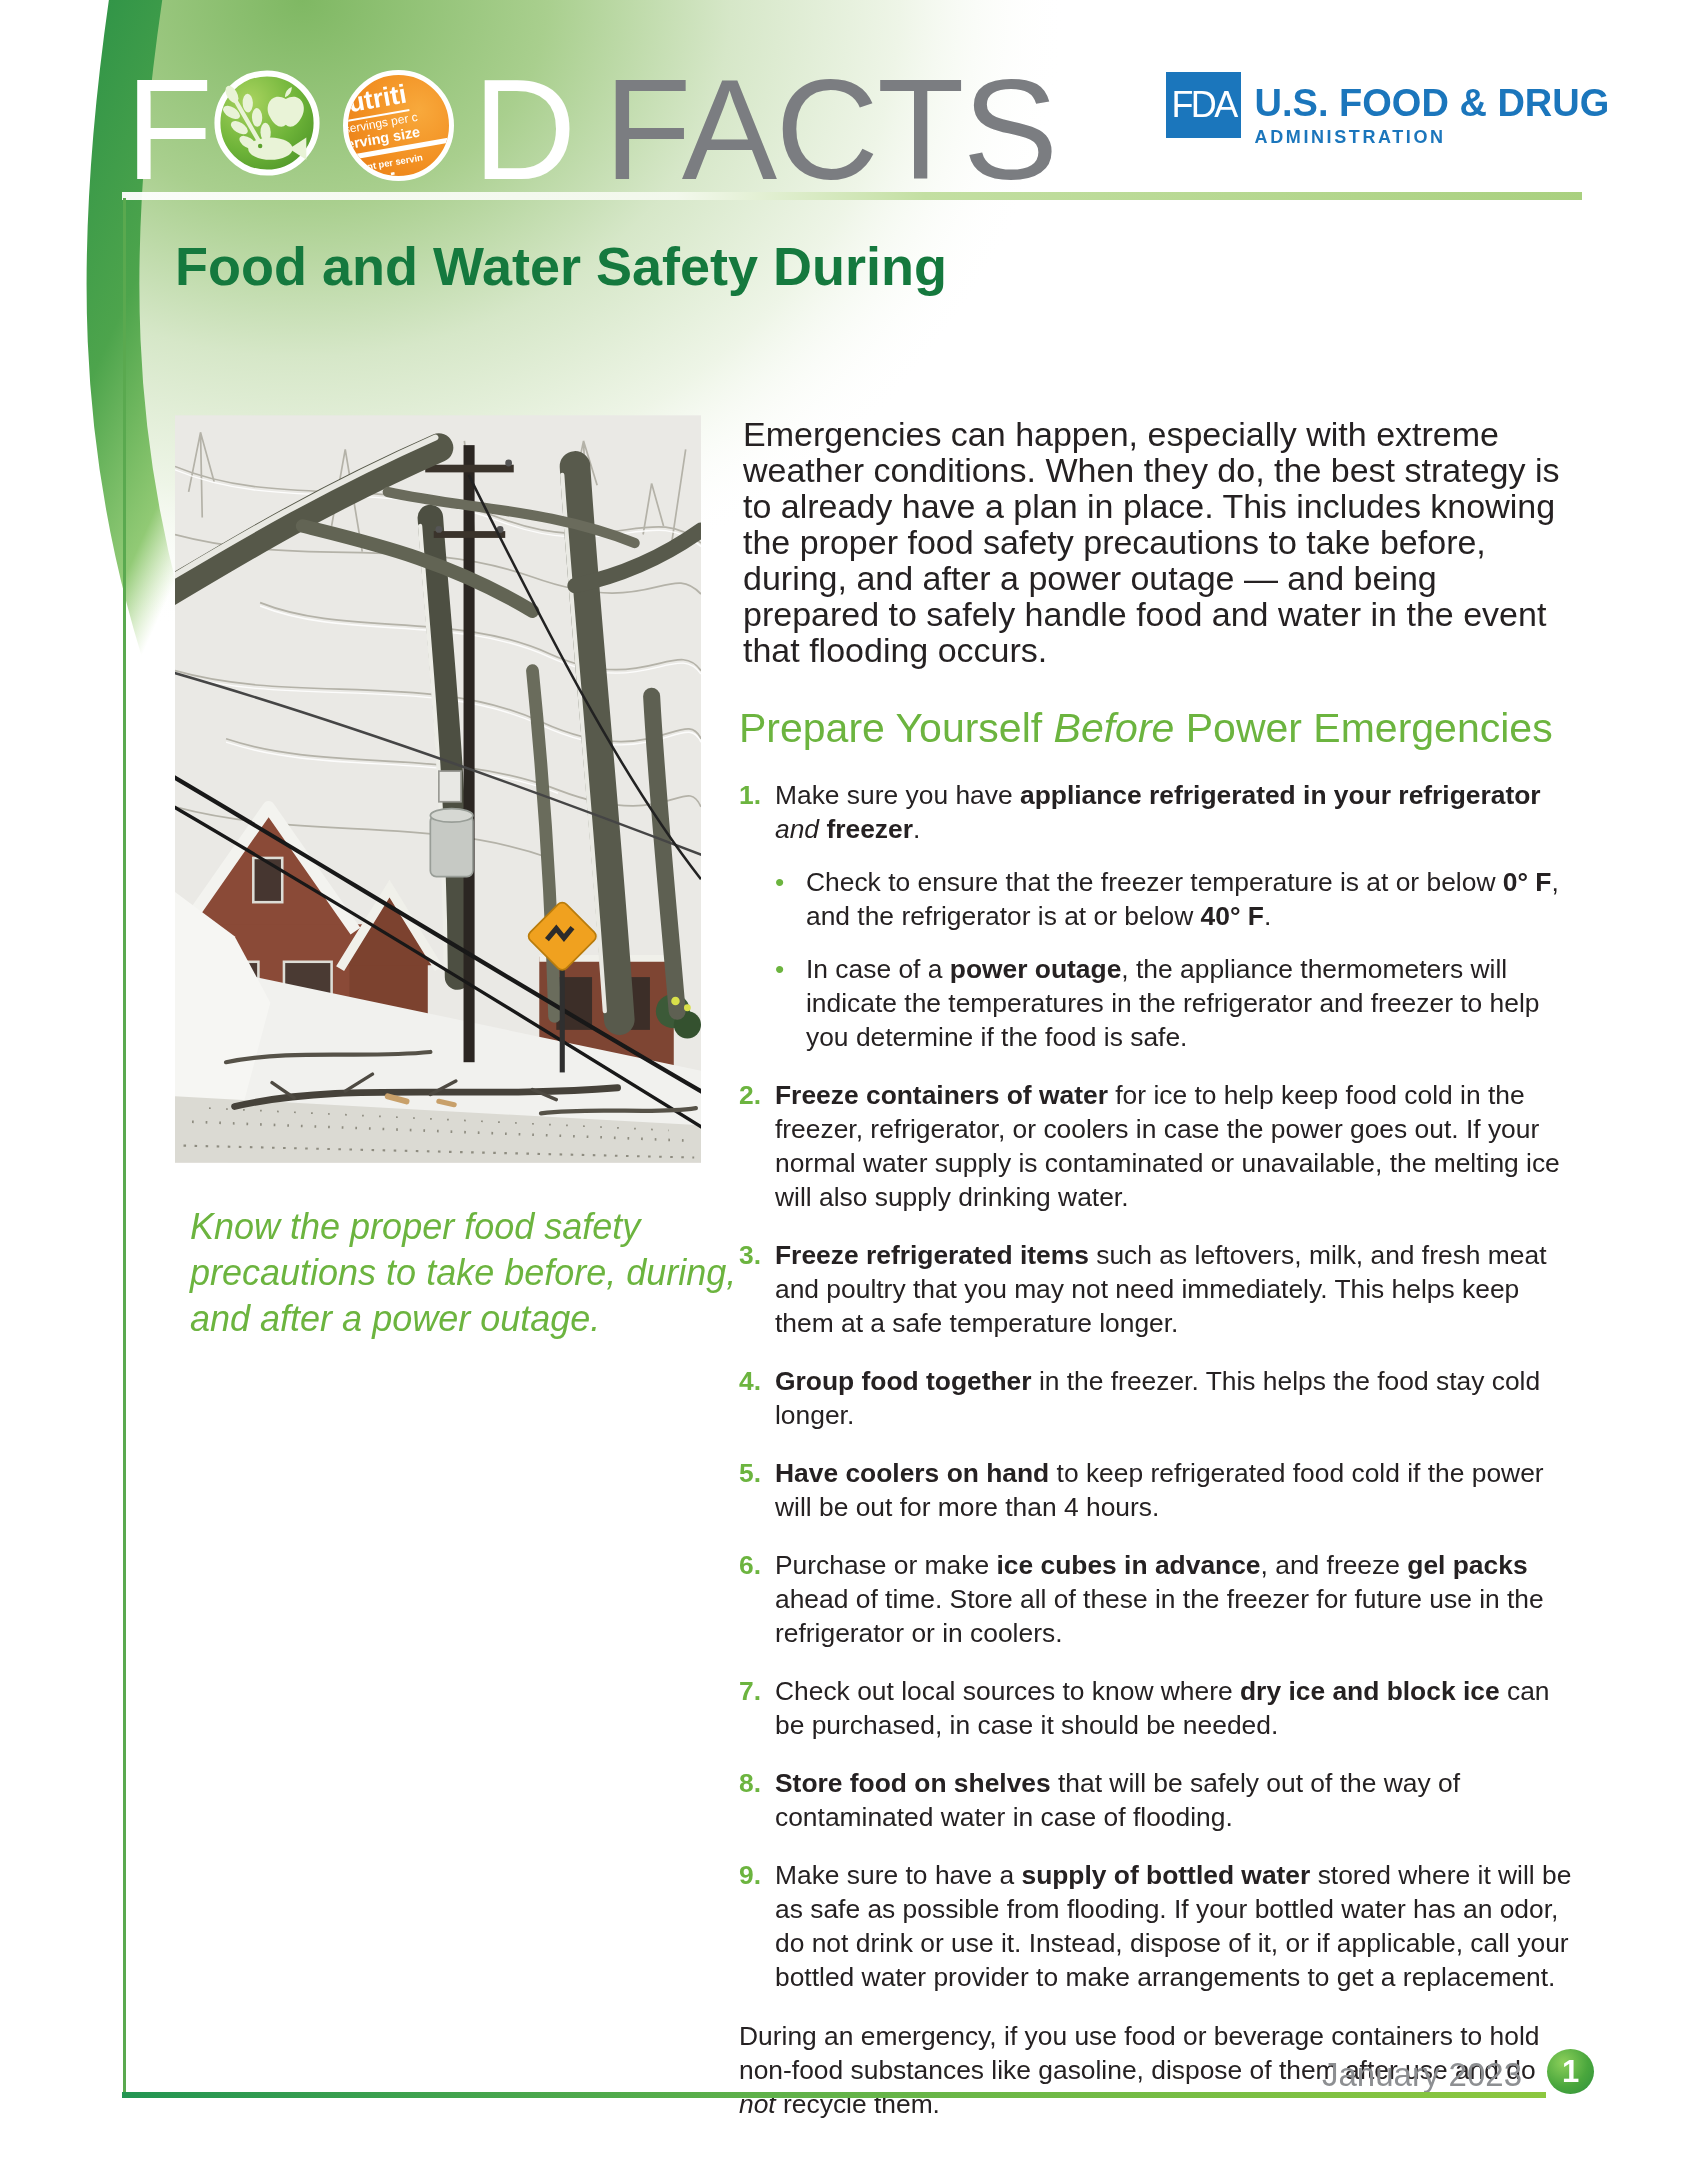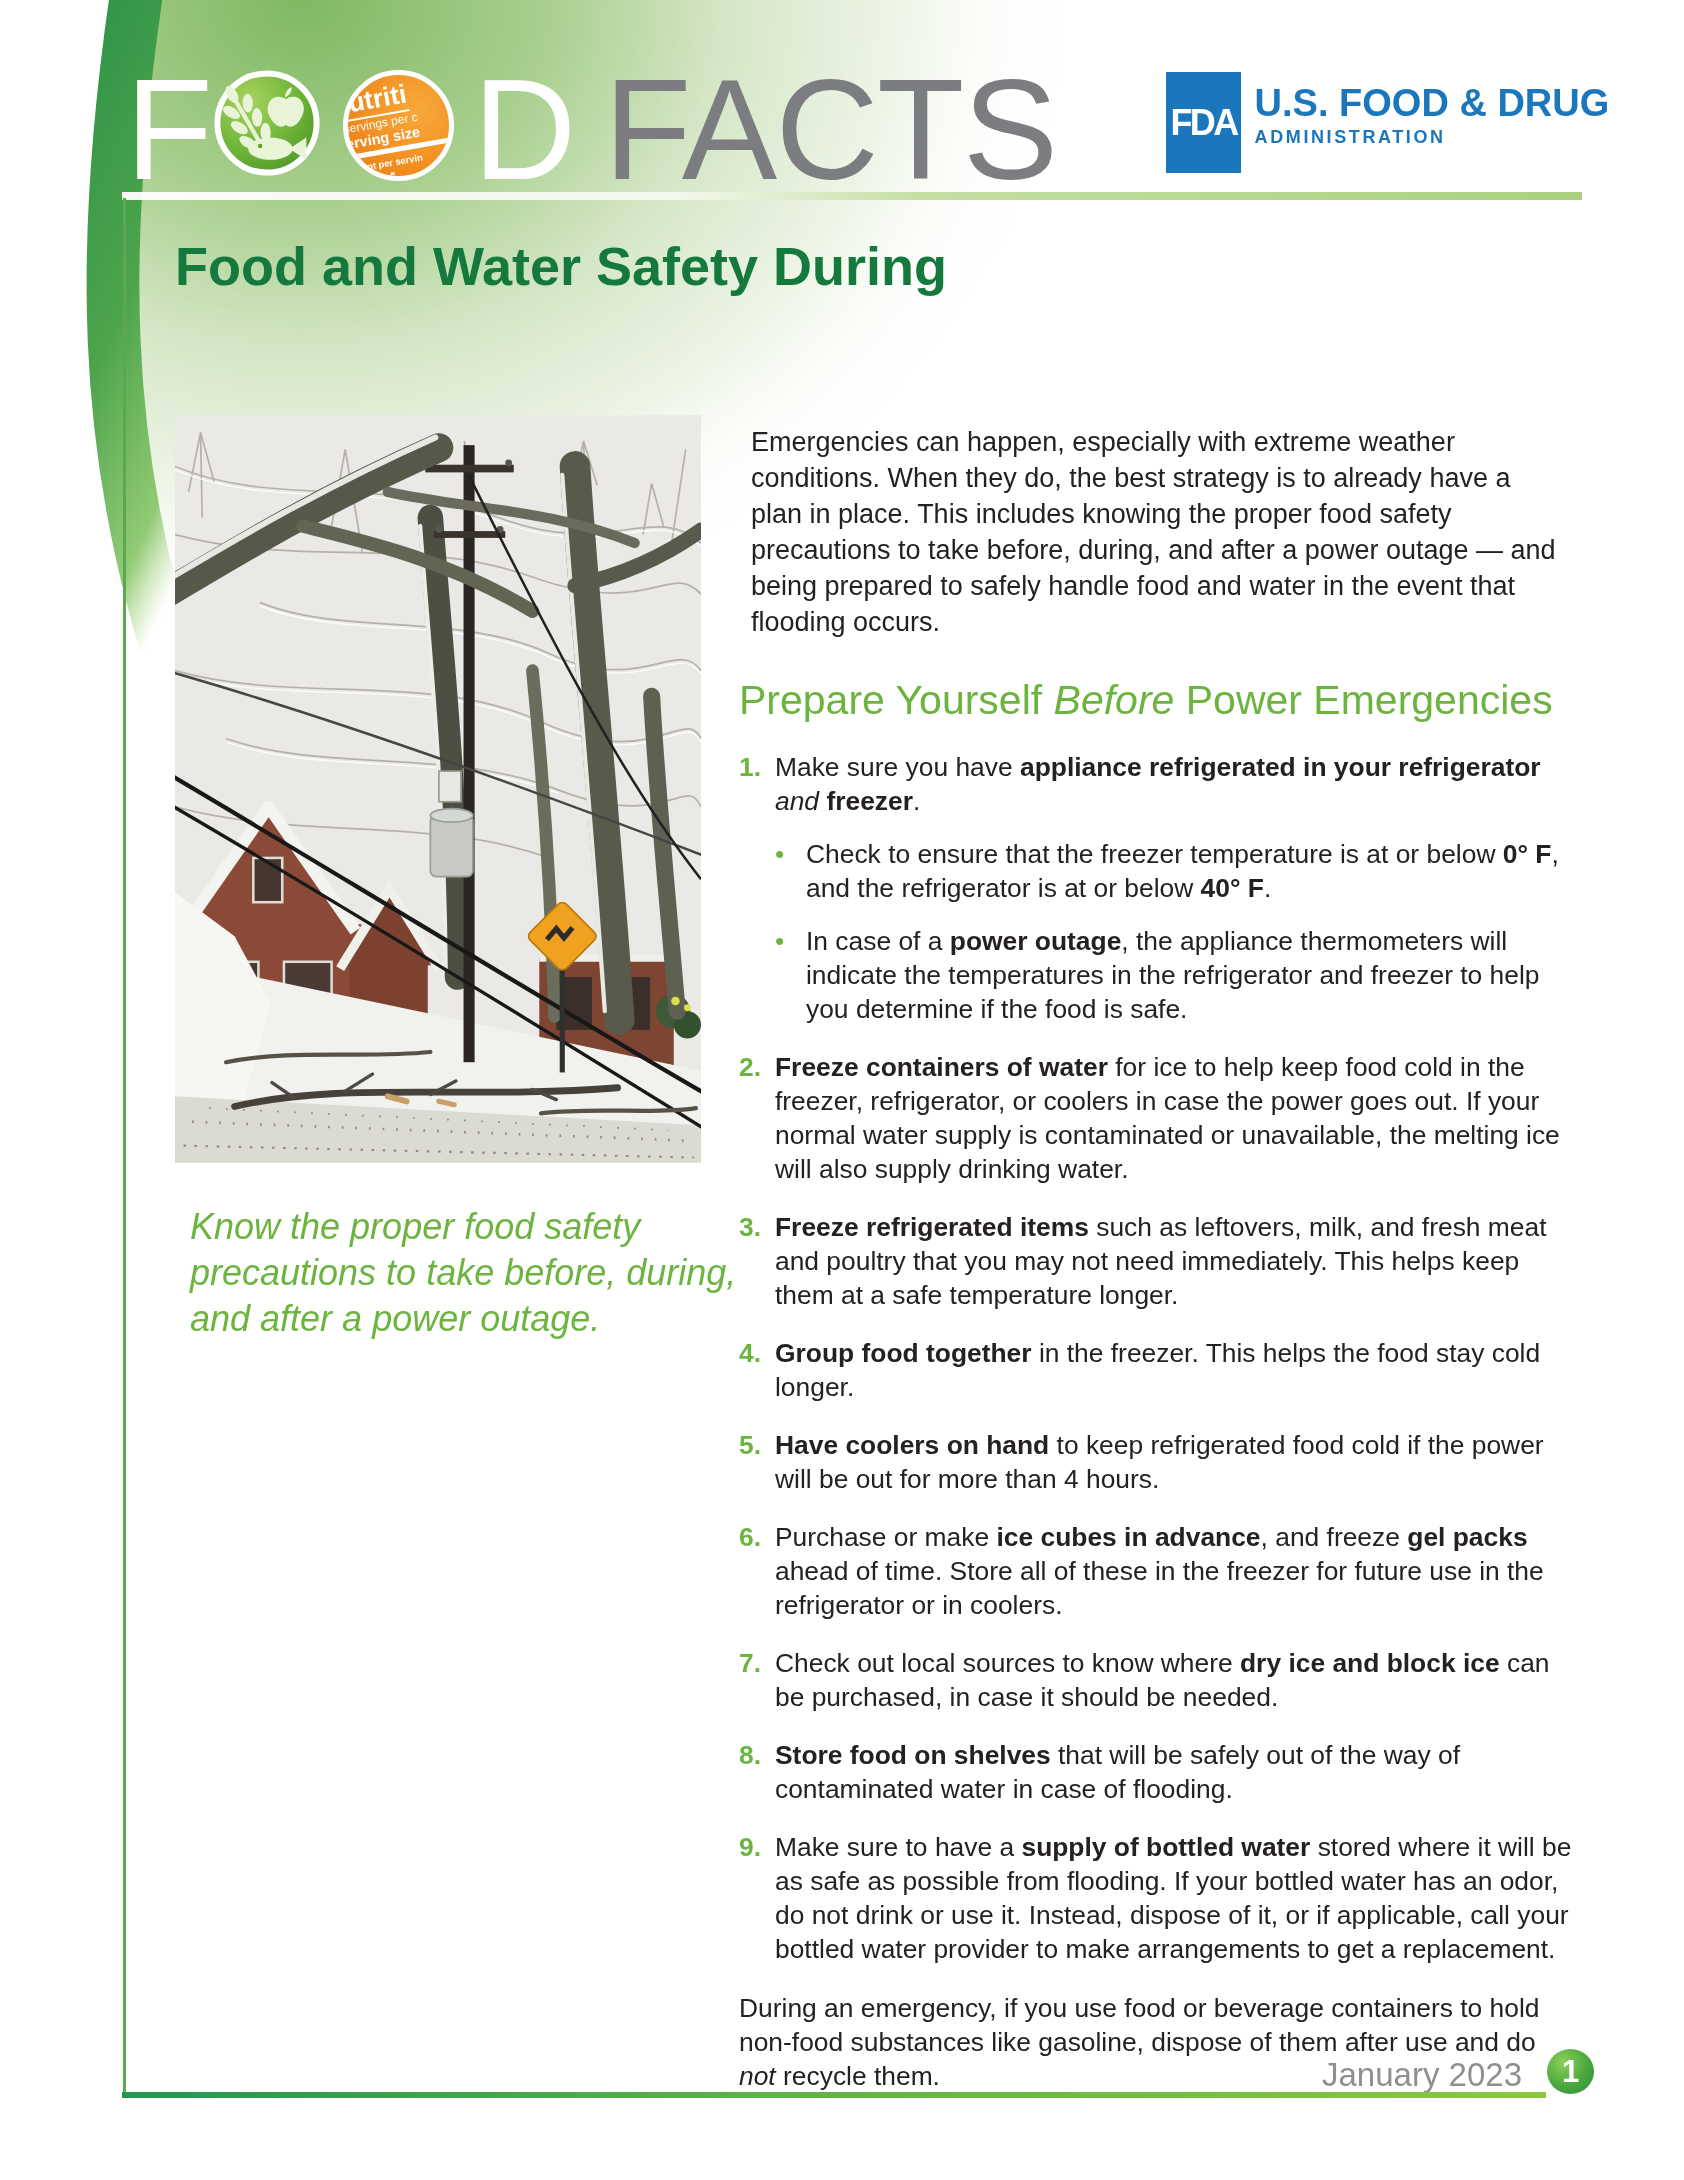--- a/index.html
+++ b/index.html
@@ -32,40 +32,40 @@
   .nutr-rot{position:absolute;left:-12px;top:5.1px;width:128px;transform:rotate(-10deg);color:#fff;}
   .nutr-big{font-size:26.4px;font-weight:700;border-bottom:2.6px solid #fff;padding-bottom:0.9px;}
   .nutr-small{font-size:12px;margin-top:1.7px;}
   .nutr-mid{font-size:14.5px;font-weight:700;}
   .nutr-bar{height:5.1px;background:#fff;margin-top:3.4px;width:111px;}
   .nutr-tiny{font-size:9.4px;font-weight:700;margin-top:3.4px;}
   .nutr-cal{font-size:25.6px;font-weight:700;margin-top:0px;}
   
   .fda{position:absolute;left:1166px;top:72px;display:flex;align-items:flex-start;}
   .fda-box{
-    width:75px;height:101px;background:var(--fda-blue,#1b76bc);color:#fff;
+    width:75px;height:66px;background:var(--fda-blue,#1b76bc);color:#fff;
     display:flex;align-items:center;justify-content:center;
-    font-size:36px;font-weight:700;letter-spacing:-2.6px;
+    font-size:36px;font-weight:400;letter-spacing:-2.6px;
   }
   .fda-text{margin-left:13.6px;padding-top:12px;color:var(--fda-blue,#1b76bc);}
   .fda-name{font-size:38px;font-weight:700;line-height:39px;white-space:nowrap;}
   .fda-sub{font-size:18px;font-weight:700;letter-spacing:2.6px;margin-top:4.3px;}
   
   .page-title{
     position:absolute;left:175px;top:232px;margin:0;
     font-size:54px;line-height:69px;font-weight:700;color:var(--dark-green,#15793e);
   }
   .photo{position:absolute;left:175px;top:415px;width:526px;height:748px;margin:0;}
   .photo svg{display:block;}
   .caption{
     position:absolute;left:175px;top:1189px;width:579px;margin:15px;
     font-size:36px;line-height:46px;font-style:italic;color:var(--accent-green,#6cb43f);
   }
   .right-col{position:absolute;left:739px;top:412px;width:839px;}
-  .intro{margin:12px;font-size:27px;line-height:36px;}
+  .intro{margin:4px;font-size:34px;line-height:36px;}
   .section-heading{
     margin:36px 0 0 0;font-size:41px;line-height:48px;font-weight:400;
     color:var(--accent-green,#6cb43f);
   }
   .prep-list{margin-top:25.6px;}
   .list-item{display:flex;margin-top:24px;}
   .list-item:first-child{margin-top:0;}
   .num{flex:none;width:36px;color:var(--accent-green,#6cb43f);font-weight:700;font-size:26.4px;line-height:34px;}
   .li-body{flex:1;}
   .li-text{margin:0;font-size:26.4px;line-height:34px;}

